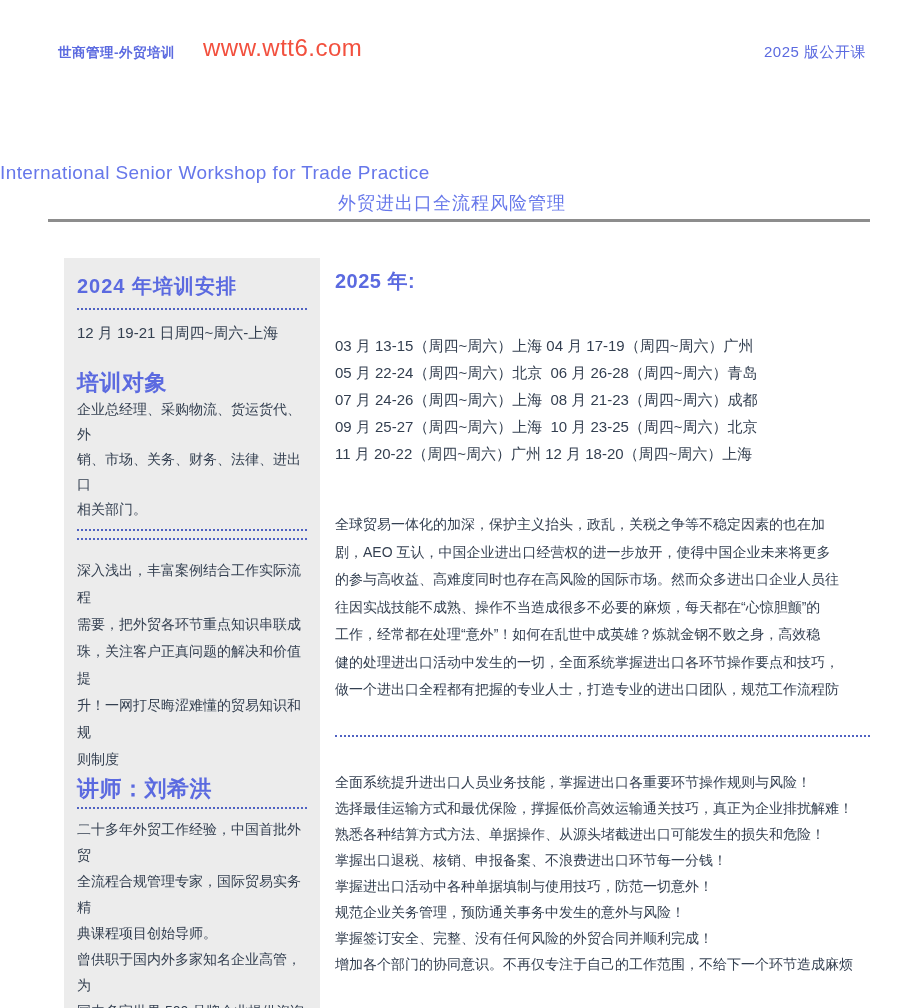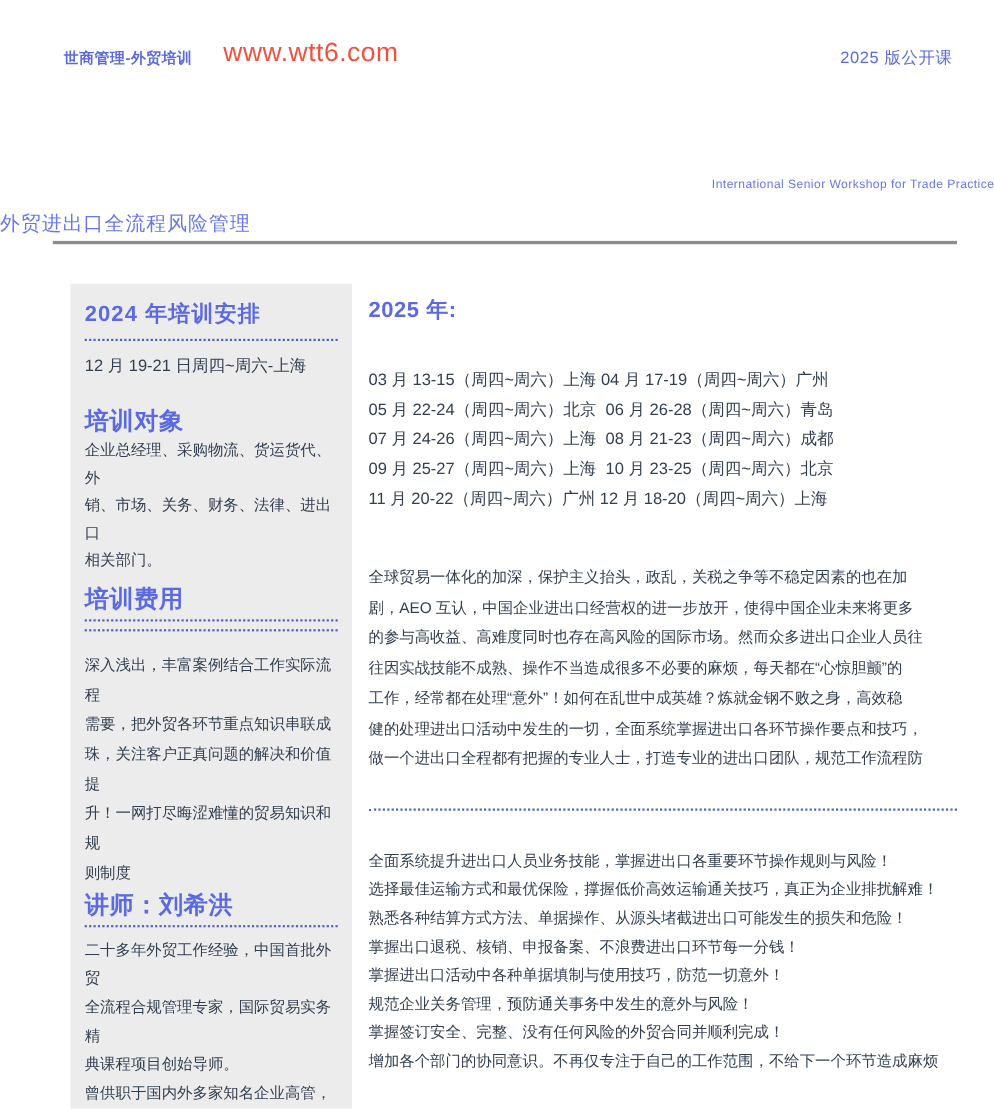--- a/index.html
+++ b/index.html
@@ -18,22 +18,22 @@
     font-family:"Liberation Sans","DejaVu Sans",sans-serif;
     overflow:hidden;color:var(--dark);
   }
   .abs{position:absolute;}
   
   .brand{left:58px;top:44px;font-size:13.5px;font-weight:bold;color:var(--blue);letter-spacing:.5px;}
   .site-top{left:203px;top:34px;font-size:24px;color:var(--red-link);letter-spacing:.5px;cursor:pointer;}
   .edition{right:38px;top:43px;font-size:15px;color:var(--blue);letter-spacing:.5px;}
   
   .title{left:0;right:0;top:90px;text-align:center;font-size:38px;font-weight:bold;color:var(--red-title);letter-spacing:2px;}
-  .sub-en{left:0;right:0;top:162px;text-align:right;font-size:11px;color:var(--blue-soft);letter-spacing:.4px;}
-  .sub-cn{left:0;right:0;top:191px;font-size:18px;color:var(--blue-soft);letter-spacing:1px;}
+  .sub-en{left:0;right:0;top:162px;text-align:left;font-size:19px;color:var(--blue-soft);letter-spacing:.4px;}
+  .sub-cn{left:0;right:0;top:191px;text-align:center;font-size:18px;color:var(--blue-soft);letter-spacing:1px;}
   .rule{left:48px;top:219px;width:822px;height:3px;background:var(--divider);}
   
   .sidebar{left:64px;top:258px;width:256px;height:750px;background:var(--sidebar-bg);box-sizing:border-box;padding:16px 13px 0 13px;overflow:hidden;}
   .sidebar *{margin:0;}
   .sb-h1{font-size:20px;line-height:25px;font-weight:bold;color:var(--blue);letter-spacing:1px;}
   .sb-h{font-size:22px;line-height:22px;font-weight:bold;color:var(--blue);letter-spacing:.5px;}
   .dotted{height:0;border-top:2px dotted var(--dot);}
   .sb-text{font-size:14px;line-height:26px;color:var(--dark);white-space:pre-wrap;}
   .sb-date{font-size:15px;line-height:21px;color:var(--dark);margin-top:12px;}
   .sb-fee{font-size:14px;line-height:21px;color:var(--dark);margin-top:12px;}
@@ -64,21 +64,20 @@
   <div class="abs sidebar">
     <div class="sb-h1">2024 年培训安排</div>
     <div class="dotted" style="margin-top:9px;"></div>
     <div class="sb-date">12 月 19-21 日周四~周六-上海</div>
 
     <div class="sb-h" style="margin-top:29px;">培训对象</div>
     <div class="sb-text" style="margin-top:3px;line-height:25px;">企业总经理、采购物流、货运货代、外
 销、市场、关务、财务、法律、进出口
 相关部门。</div>
 
-    <div class="sb-h" style="margin-top:12px;">培训费用</div>
     <div class="dotted" style="margin-top:7px;"></div>
 
     <div class="dotted" style="margin-top:7px;"></div>
     <div class="sb-text" style="margin-top:17px;line-height:27px;">深入浅出，丰富案例结合工作实际流程
 需要，把外贸各环节重点知识串联成
 珠，关注客户正真问题的解决和价值提
 升！一网打尽晦涩难懂的贸易知识和规
 则制度</div>
 
     <div class="sb-h" style="margin-top:5px;">讲师：刘希洪</div>

